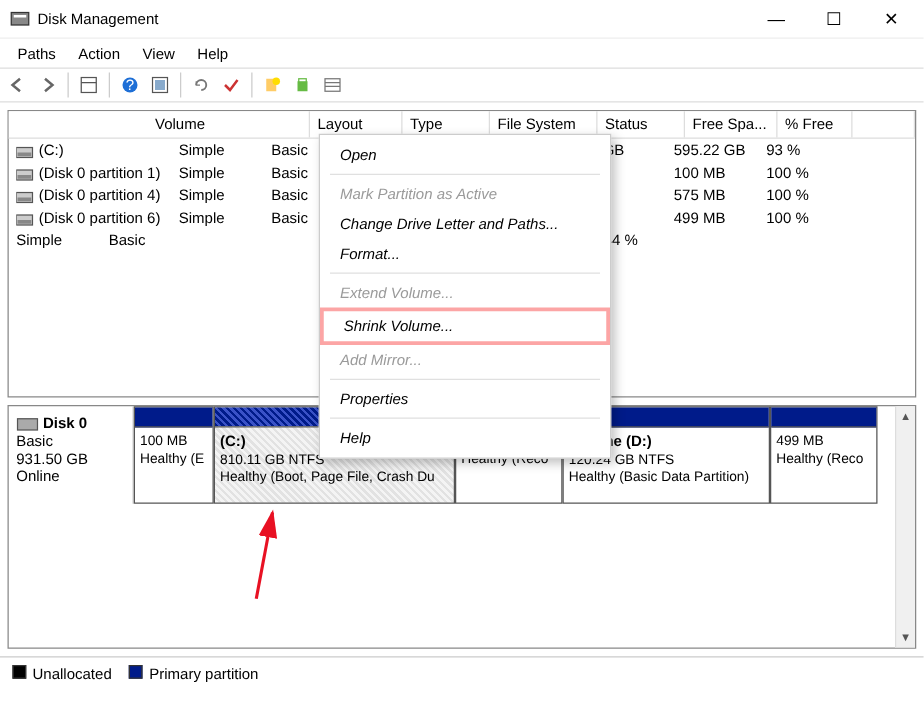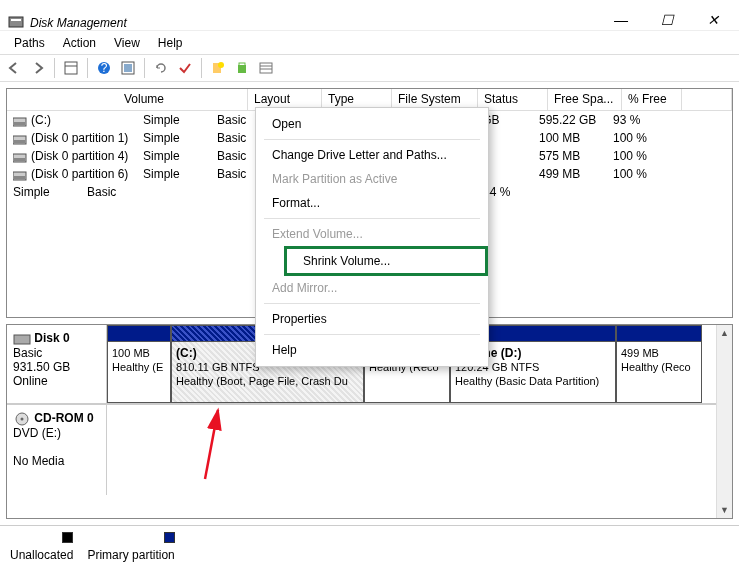--- a/index.html
+++ b/index.html
@@ -1,52 +1,52 @@
 <!DOCTYPE html>
 <html><head>
 <meta charset="utf-8">
 <style>
 * { box-sizing: border-box; margin: 0; padding: 0; font-family: "Segoe UI", Tahoma, sans-serif; font-size: 12px; }
 body { background: #fff; width: 739px; height: 562px; overflow: hidden; position: relative; }
-.titlebar { height: 30px; display: flex; align-items: flex-end; padding: 0 8px; font-style: italic; }
+.titlebar { height: 30px; display: flex; align-items: center; padding: 0 8px; }
 .titlebar .icon { width: 16px; height: 16px; margin-right: 6px; }
 .titlebar .title { flex: 1; font-size: 12px; }
 .winbtns { display: flex; gap: 18px; margin-right: 4px; }
 .winbtn { width: 28px; height: 20px; display: flex; align-items: center; justify-content: center; font-size: 14px; }
 .menubar { height: 24px; display: flex; align-items: center; padding: 0 6px; gap: 2px; border-top:1px solid #eee;}
 .menuitem { padding: 2px 8px; }
 .toolbar { height: 28px; display: flex; align-items: center; padding: 0 4px; gap: 4px; border-top: 1px solid #ddd; border-bottom: 1px solid #ddd; }
 .sep { width:1px; height:20px; background:#ccc; margin:0 2px;}
 .tbicon { width: 20px; height: 20px; display:flex; align-items:center; justify-content:center; }
 .table { border:1px solid #888; margin:6px; position:relative; background:#fff; }
 .thead { display:flex; background:#fff; border-bottom:1px solid #ddd; height:22px;justify-content:flex-end; }
 .th { border-right:1px solid #ddd; padding:3px 6px; font-weight:normal; overflow:hidden; white-space:nowrap; }
 .tbody { height: 200px; overflow:auto; }
 .tr { display:flex; height:18px; align-items:center; }
 .td { padding:1px 6px; overflow:hidden; white-space:nowrap; }
 .driveicon { width:14px; height:10px; display:inline-block; vertical-align:middle; margin-right:4px; }
 .col0{width:130px}.col1{width:74px}.col2{width:70px}.col3{width:86px}.col4{width:70px}.col5{width:96px}.col6{width:74px}.col7{width:60px}.col8{width:50px}
-.contextmenu { position:absolute; left:255px; top:107px; width:234px; background:#fff; border:1px solid #ccc; box-shadow:3px 3px 8px rgba(0,0,0,0.25); z-index:10; padding:4px 0;}
+.contextmenu { position:absolute; left:255px; top:107px; width:234px; background:#fff; border:1px solid #ccc; box-shadow:3px 3px 8px rgba(0,0,0,0.25); z-index:10; padding:4px 0;font-style:italic;}
 .cmi { padding:5px 16px; white-space:nowrap; }
 .cmi.disabled { color:#9a9a9a; }
 .cmsep { height:1px; background:#e0e0e0; margin:3px 8px; }
-.highlight { border:3px solid #15803d;margin-left:28px; }
+.highlight { border:3px solid #fca5a5; }
 .graphical { margin:6px; border:1px solid #888; position:relative; }
 .gtable { display:flex; }
 .ginfo { width:100px; border-right:1px solid #ccc; padding:6px; }
 .ginfo .gtitle { font-weight:bold; }
 .gparts { flex:1; display:flex; padding:0; }
 .gheader { height:16px; background:#001b8a; }
 .gpart { border:1px solid #555; margin:0; display:flex; flex-direction:column; }
 .gpart .gheader{ border-bottom:1px solid #555;}
 .gpart .gbody { padding:4px 4px; font-size:11px; line-height:14px; overflow:hidden; height:60px;}
 .ghatch { background: repeating-linear-gradient(45deg,#f4f4f4,#f4f4f4 2px,#e2e2e2 2px,#e2e2e2 4px); }
 .ghatch .gheader{ background: repeating-linear-gradient(45deg,#001b8a,#001b8a 2px,#3a52c7 2px,#3a52c7 4px);}
 .legend { border-top:1px solid #ccc; padding:6px 10px; display:flex; gap:14px; align-items:center;}
-.lg { display:flex; align-items:flex-end; gap:5px;flex-direction:column;}
+.lg { display:flex; align-items:flex-start; gap:5px;}
 .sw { width:11px; height:11px; border:1px solid #333;}
 .arrow { position:absolute; left:125px; top:404px; z-index:5; pointer-events:none;}
 .scrollbar { position:absolute; right:0; top:0; bottom:0; width:16px; background:#f0f0f0; border-left:1px solid #ddd;}
 .scrollbtn{height:16px;display:flex;align-items:center;justify-content:center;font-size:9px;color:#555;}
 </style>
 </head>
 <body>
 
 <div class="titlebar">
   <span class="icon">
@@ -207,22 +207,22 @@
         <div class="td col5"></div>
         <div class="td col6">52.38 GB</div>
         <div class="td col7">44 %</div>
       </div>
     </div>
 </div>
 
 <div class="contextmenu">
   <div class="cmi">Open</div>
   <div class="cmsep"></div>
+  <div class="cmi disabled">Mark Partition as Active</div>
   <div class="cmi">Change Drive Letter and Paths...</div>
-  <div class="cmi disabled">Mark Partition as Active</div>
   <div class="cmi">Format...</div>
   <div class="cmsep"></div>
   <div class="cmi disabled">Extend Volume...</div>
   <div class="cmi highlight">Shrink Volume...</div>
   <div class="cmi disabled">Add Mirror...</div>
   <div class="cmsep"></div>
   <div class="cmi">Properties</div>
   <div class="cmsep"></div>
   <div class="cmi">Help</div>
 </div>
@@ -258,32 +258,20 @@
         <div class="gpart" style="width: 166px;">
           <div class="gheader"></div>
           <div class="gbody"><b>Volume  (D:)</b><br>120.24 GB NTFS<br>Healthy (Basic Data Partition)</div>
         </div>
         <div class="gpart" style="width: 86px;">
           <div class="gheader"></div>
           <div class="gbody">499 MB<br>Healthy (Reco</div>
         </div>
       </div>
   </div>
-  <div class="gtable" style="border-top:2px solid #ccc;margin-right:16px;">
-    <div class="ginfo" style="height:90px;">
-      <svg width="18" height="14" style="vertical-align:middle">
-          <circle cx="9" cy="7" r="6" fill="#ddd" stroke="#666"></circle>
-          <circle cx="9" cy="7" r="1.5" fill="#666"></circle>
-        </svg>
-      <span class="gtitle">CD-ROM 0</span><br>
-      <span>DVD (E:)</span><br><br>
-      <span>No Media</span>
-    </div>
-    <div class="gparts"></div>
-  </div>
 </div>
 
 <svg class="arrow" width="120" height="90">
   <defs>
       <marker id="ah" markerWidth="10" markerHeight="10" refX="8" refY="3" orient="auto">
         <path d="M0,0 L0,6 L9,3 z" fill="#e81123"></path>
       </marker>
     </defs>
   <line x1="80" y1="75" x2="93" y2="6" stroke="#e81123" stroke-width="2.5" marker-end="url(#ah)"></line>
 </svg>

